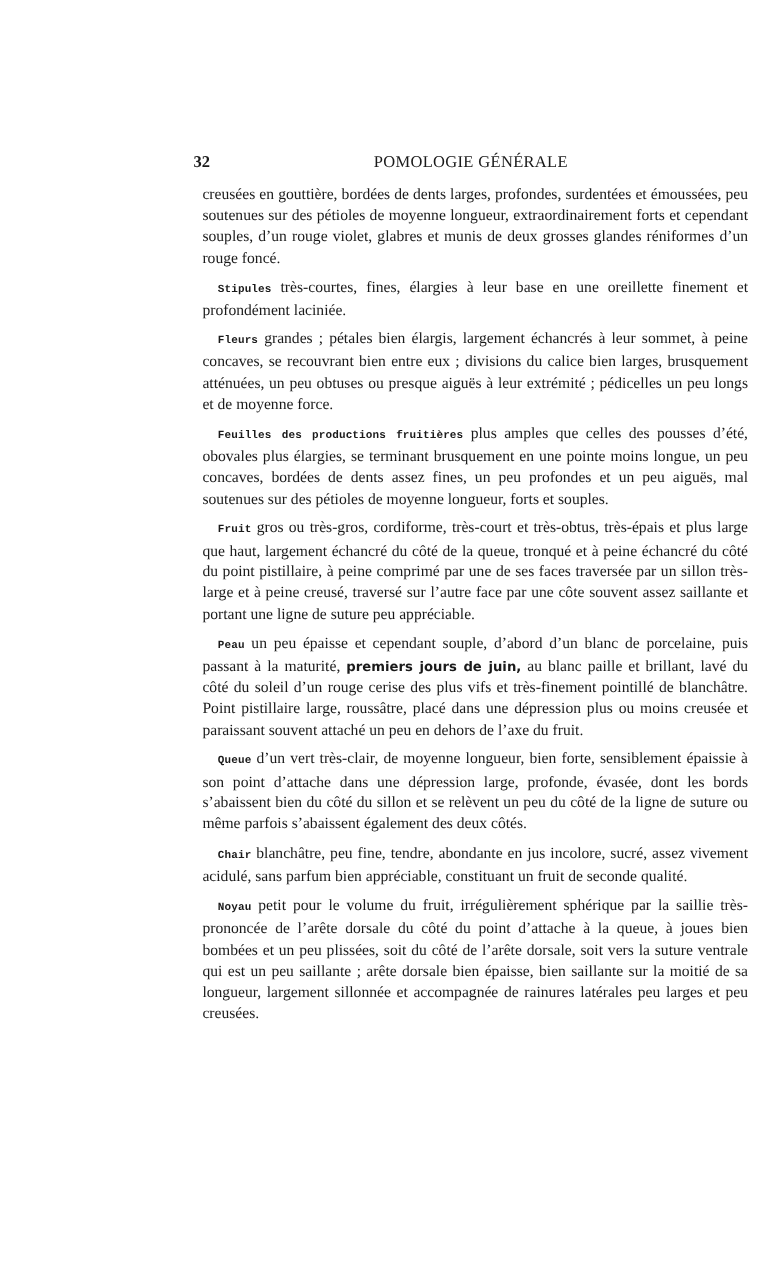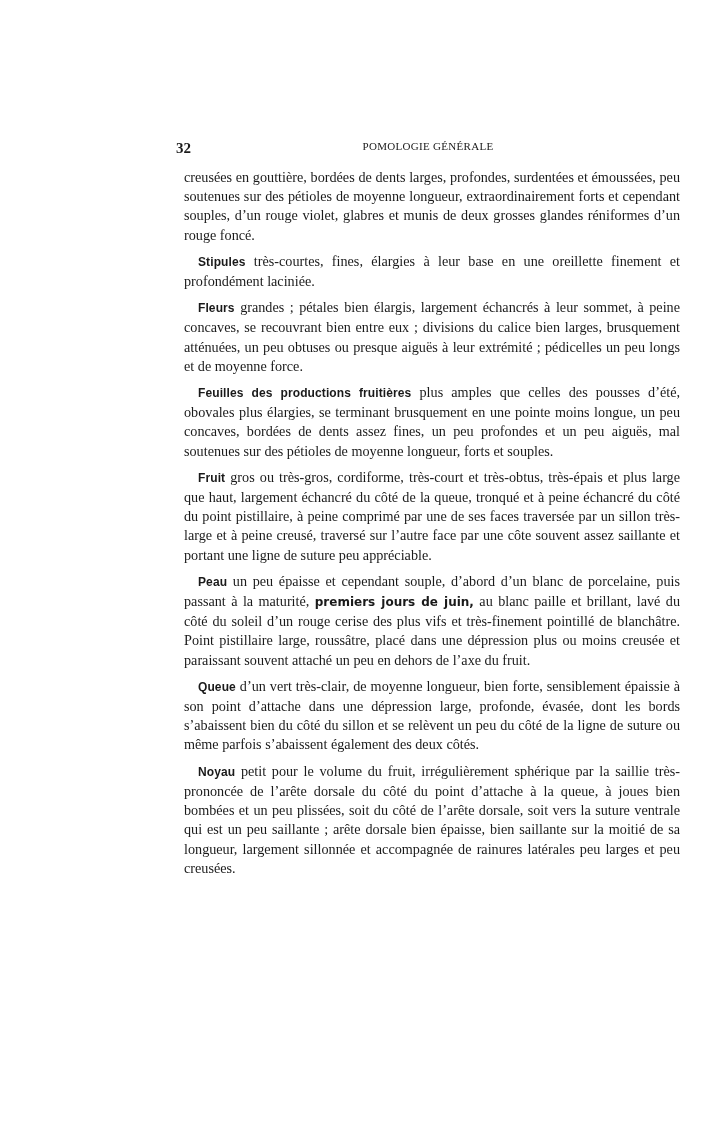--- a/index.html
+++ b/index.html
@@ -23,37 +23,37 @@
       margin-bottom: 6px;
     }
     .page-number {
       position: absolute; left: 0; top: 0;
       font-size: 15px; font-weight: bold;
       font-family: "Liberation Serif", serif;
     }
     .running-title {
       position: absolute; left: 0; right: 0; top: 0;
       text-align: center;
-      font-size: 11px;
+      font-size: 15px;
       letter-spacing: 0.3px;
       font-family: "Liberation Serif", serif;
     }
     .para {
       font-family: "Liberation Serif", serif;
       font-size: 14.2px;
       line-height: 19.2px;
       text-align: justify;
       margin: 0 0 7px 8px;
       text-indent: 0;
     }
     .para.indent { text-indent: 14px; }
     .lead {
-      font-family: Liberation Sans, sans-serif;
+      font-family: Liberation Mono, monospace;
       font-weight: bold;
-      font-size: 12px;
+      font-size: 10px;
       letter-spacing: 0.1px;
     }
     .inline-bold {
       font-family: "DejaVu Sans", sans-serif;
       font-weight: bold;
       font-size: 12px;
     }
   </style>
 </head>
 <body>
@@ -73,15 +73,16 @@
 
   <p class="para indent"><span class="lead">Feuilles des productions fruitières</span><span> plus amples que celles des pousses d’été, obovales plus élargies, se terminant brusquement en une pointe moins longue, un peu concaves, bordées de dents assez fines, un peu profondes et un peu aiguës, mal soutenues sur des pétioles de moyenne longueur, forts et souples.</span></p>
 
 
   <p class="para indent"><span class="lead">Fruit</span><span> gros ou très-gros, cordiforme, très-court et très-obtus, très-épais et plus large que haut, largement échancré du côté de la queue, tronqué et à peine échancré du côté du point pistillaire, à peine comprimé par une de ses faces traversée par un sillon très-large et à peine creusé, traversé sur l’autre face par une côte souvent assez saillante et portant une ligne de suture peu appréciable.</span></p>
 
   <p class="para indent"><span class="lead">Peau</span><span> un peu épaisse et cependant souple, d’abord d’un blanc de porcelaine, puis passant à la maturité, </span><span class="inline-bold">premiers jours de juin,</span><span> au blanc paille et brillant, lavé du côté du soleil d’un rouge cerise des plus vifs et très-finement pointillé de blanchâtre. Point pistillaire large, roussâtre, placé dans une dépression plus ou moins creusée et paraissant souvent attaché un peu en dehors de l’axe du fruit.</span></p>
 
   <p class="para indent"><span class="lead">Queue</span><span> d’un vert très-clair, de moyenne longueur, bien forte, sensiblement épaissie à son point d’attache dans une dépression large, profonde, évasée, dont les bords s’abaissent bien du côté du sillon et se relèvent un peu du côté de la ligne de suture ou même parfois s’abaissent également des deux côtés.</span></p>
 
+  <p class="para indent"><span class="lead">Chair</span><span> blanchâtre, peu fine, tendre, abondante en jus incolore, sucré, assez vivement acidulé, sans parfum bien appréciable, constituant un fruit de seconde qualité.</span></p>
 
   <p class="para indent"><span class="lead">Noyau</span><span> petit pour le volume du fruit, irrégulièrement sphérique par la saillie très-prononcée de l’arête dorsale du côté du point d’attache à la queue, à joues bien bombées et un peu plissées, soit du côté de l’arête dorsale, soit vers la suture ventrale qui est un peu saillante ; arête dorsale bien épaisse, bien saillante sur la moitié de sa longueur, largement sillonnée et accompagnée de rainures latérales peu larges et peu creusées.</span></p>
 </div>
 
 </body></html>

